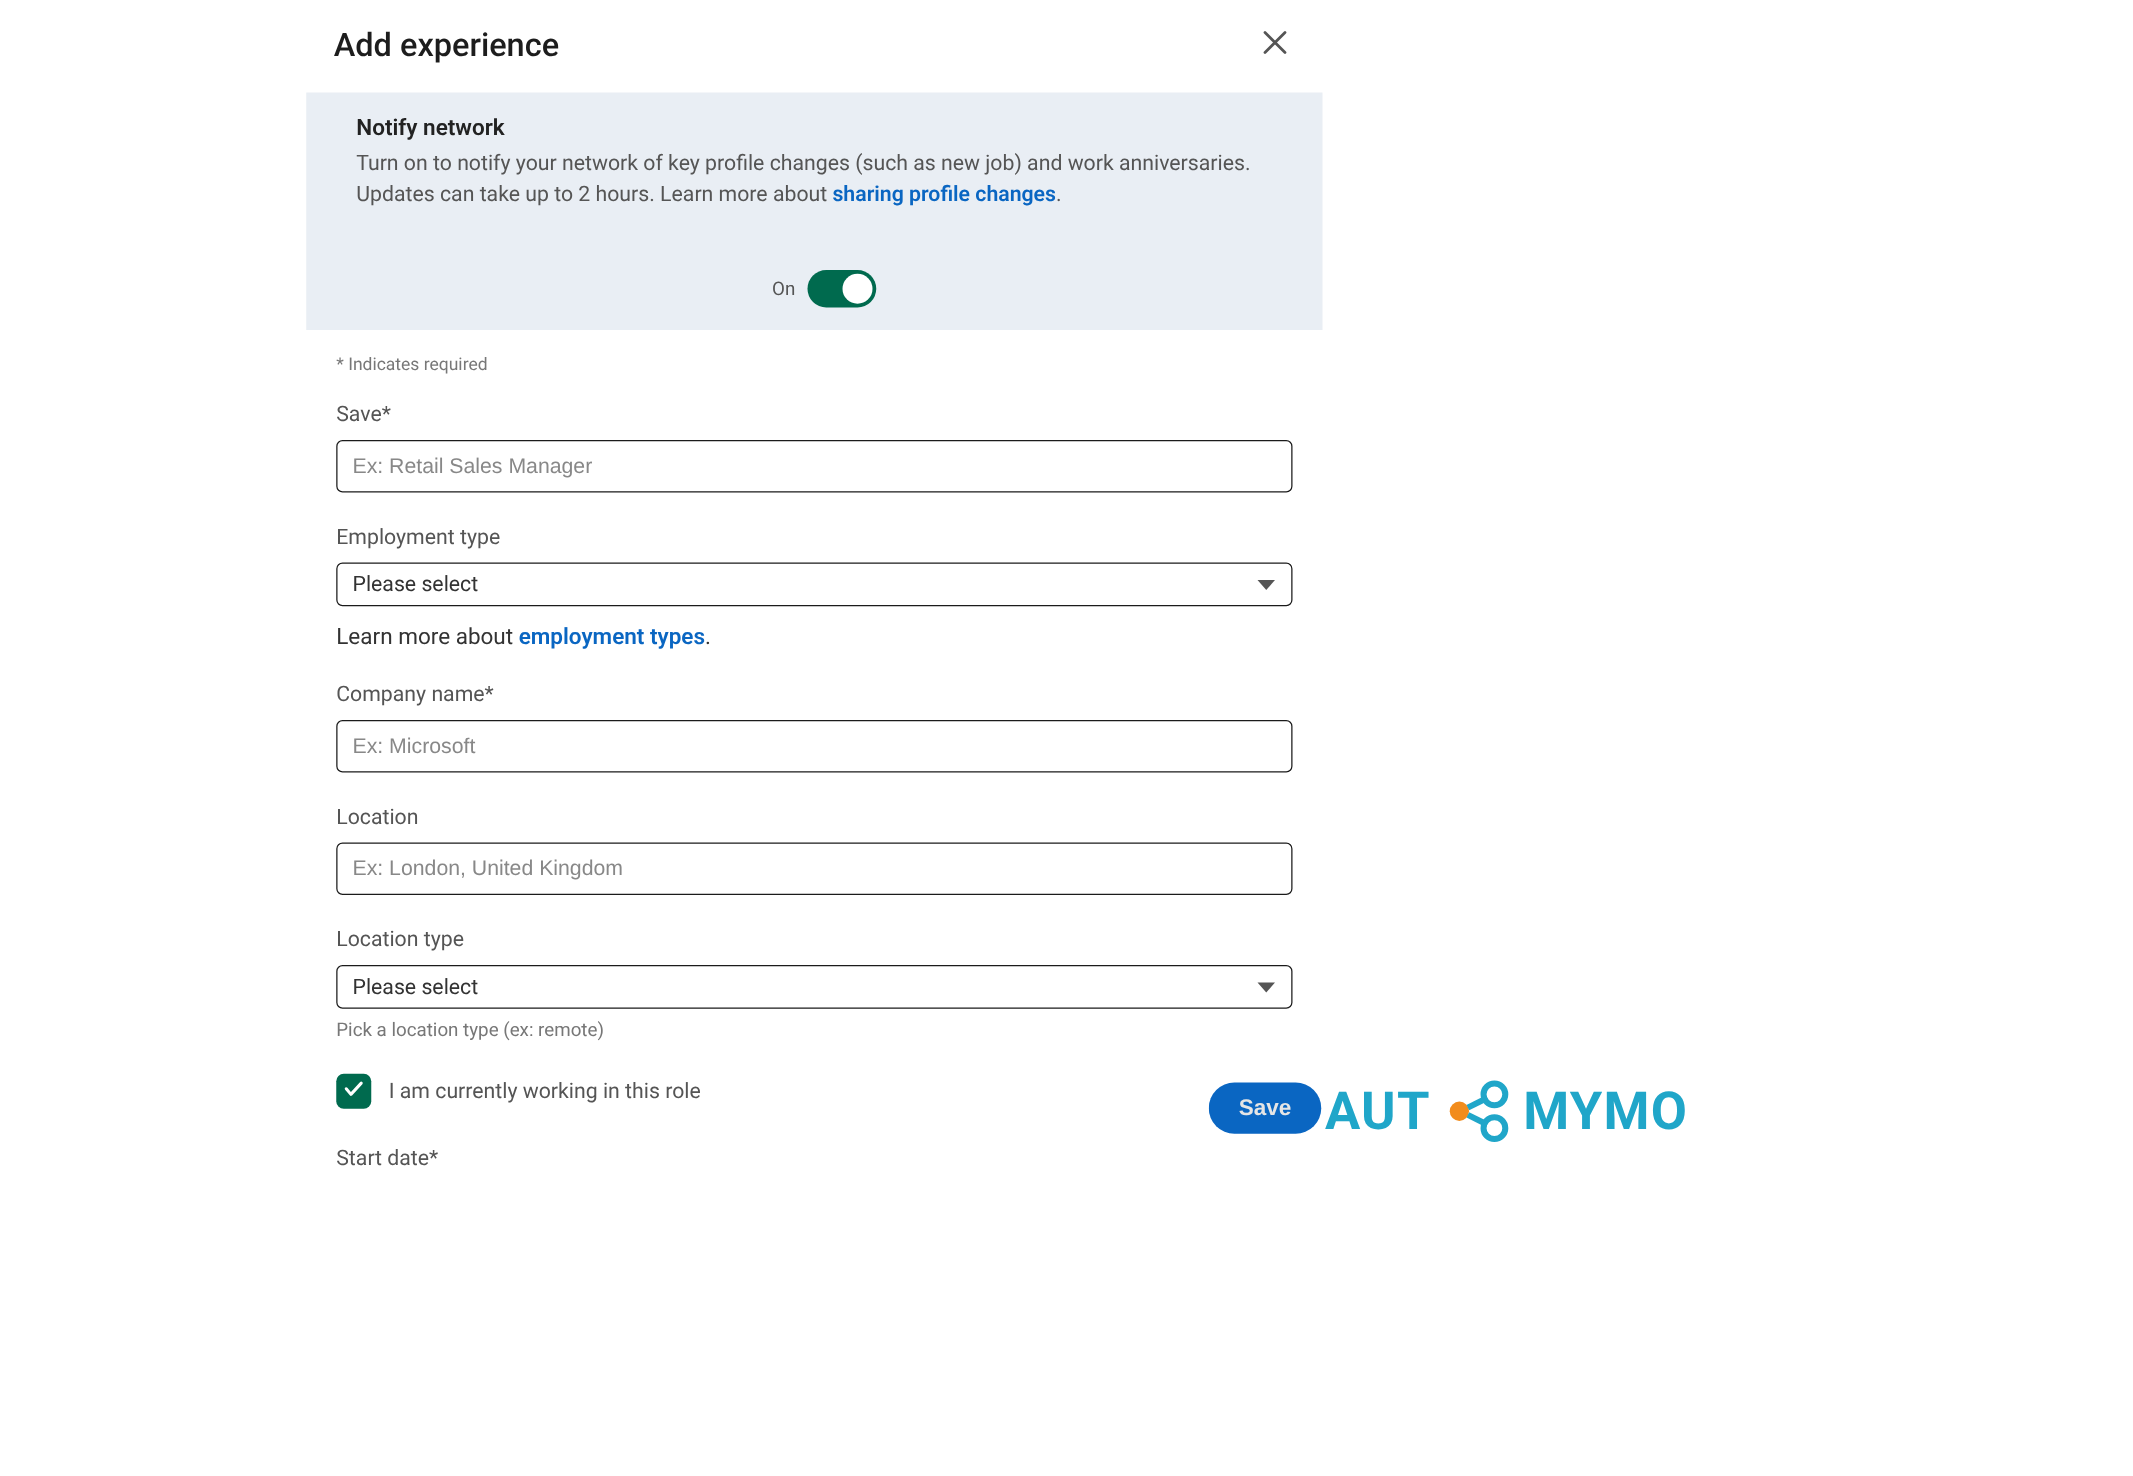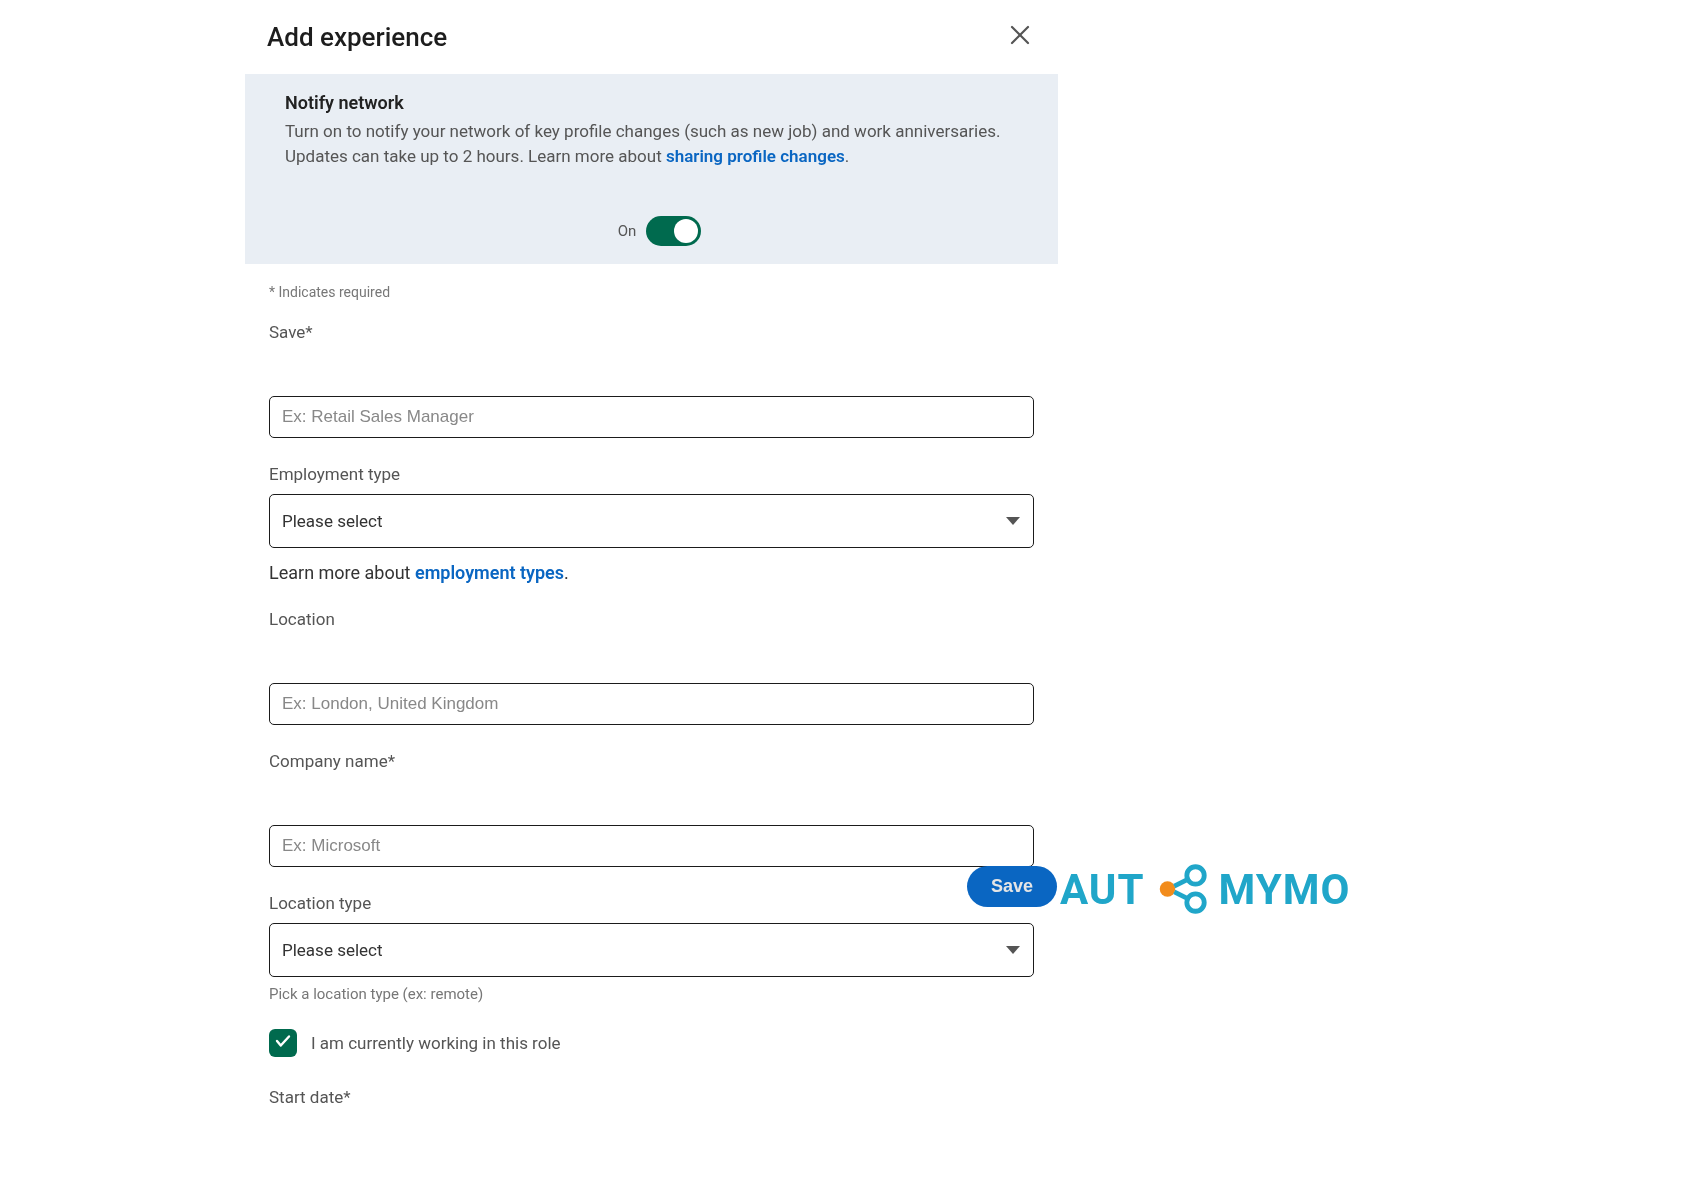--- a/index.html
+++ b/index.html
@@ -106,30 +106,29 @@
   }
   .field-input {
     width: 100%;
     height: 42px;
     border: 1px solid #1b1b1b;
     border-radius: 5px;
     padding: 0 12px;
     font-size: 17px;
     color: #8b5cf6;
     background: #fff;
-    margin-top: 44px;
   }
   .field-input::placeholder { color: #888; }
   .select-wrap {
     position: relative;
     width: 100%;
   }
   .select-box {
     width: 100%;
-    height: 54px;
+    height: 35px;
     border: 1px solid #1b1b1b;
     border-radius: 5px;
     padding: 0 40px 0 12px;
     font-size: 17px;
     color: #333;
     background: #fff;
     display: flex;
     align-items: center;
     cursor: pointer;
   }
@@ -263,27 +262,27 @@
       <div class="select-wrap">
         <div class="select-box">Please select</div>
         <div class="caret"></div>
       </div>
       <div class="helper-below">
         <span>Learn more about </span><a class="link">employment types</a><span>.</span>
       </div>
     </div>
 
     <div class="field">
+      <label class="field-label">Company name*</label>
+      <input class="field-input" type="text" placeholder="Ex: Microsoft" style="">
+    </div>
+
+    <div class="field">
       <label class="field-label">Location</label>
       <input class="field-input" type="text" placeholder="Ex: London, United Kingdom" style="">
-    </div>
-
-    <div class="field">
-      <label class="field-label">Company name*</label>
-      <input class="field-input" type="text" placeholder="Ex: Microsoft" style="">
     </div>
 
     <div class="field">
       <label class="field-label">Location type</label>
       <div class="select-wrap">
         <div class="select-box">Please select</div>
         <div class="caret"></div>
       </div>
       <div class="helper-sub">Pick a location type (ex: remote)</div>
     </div>

